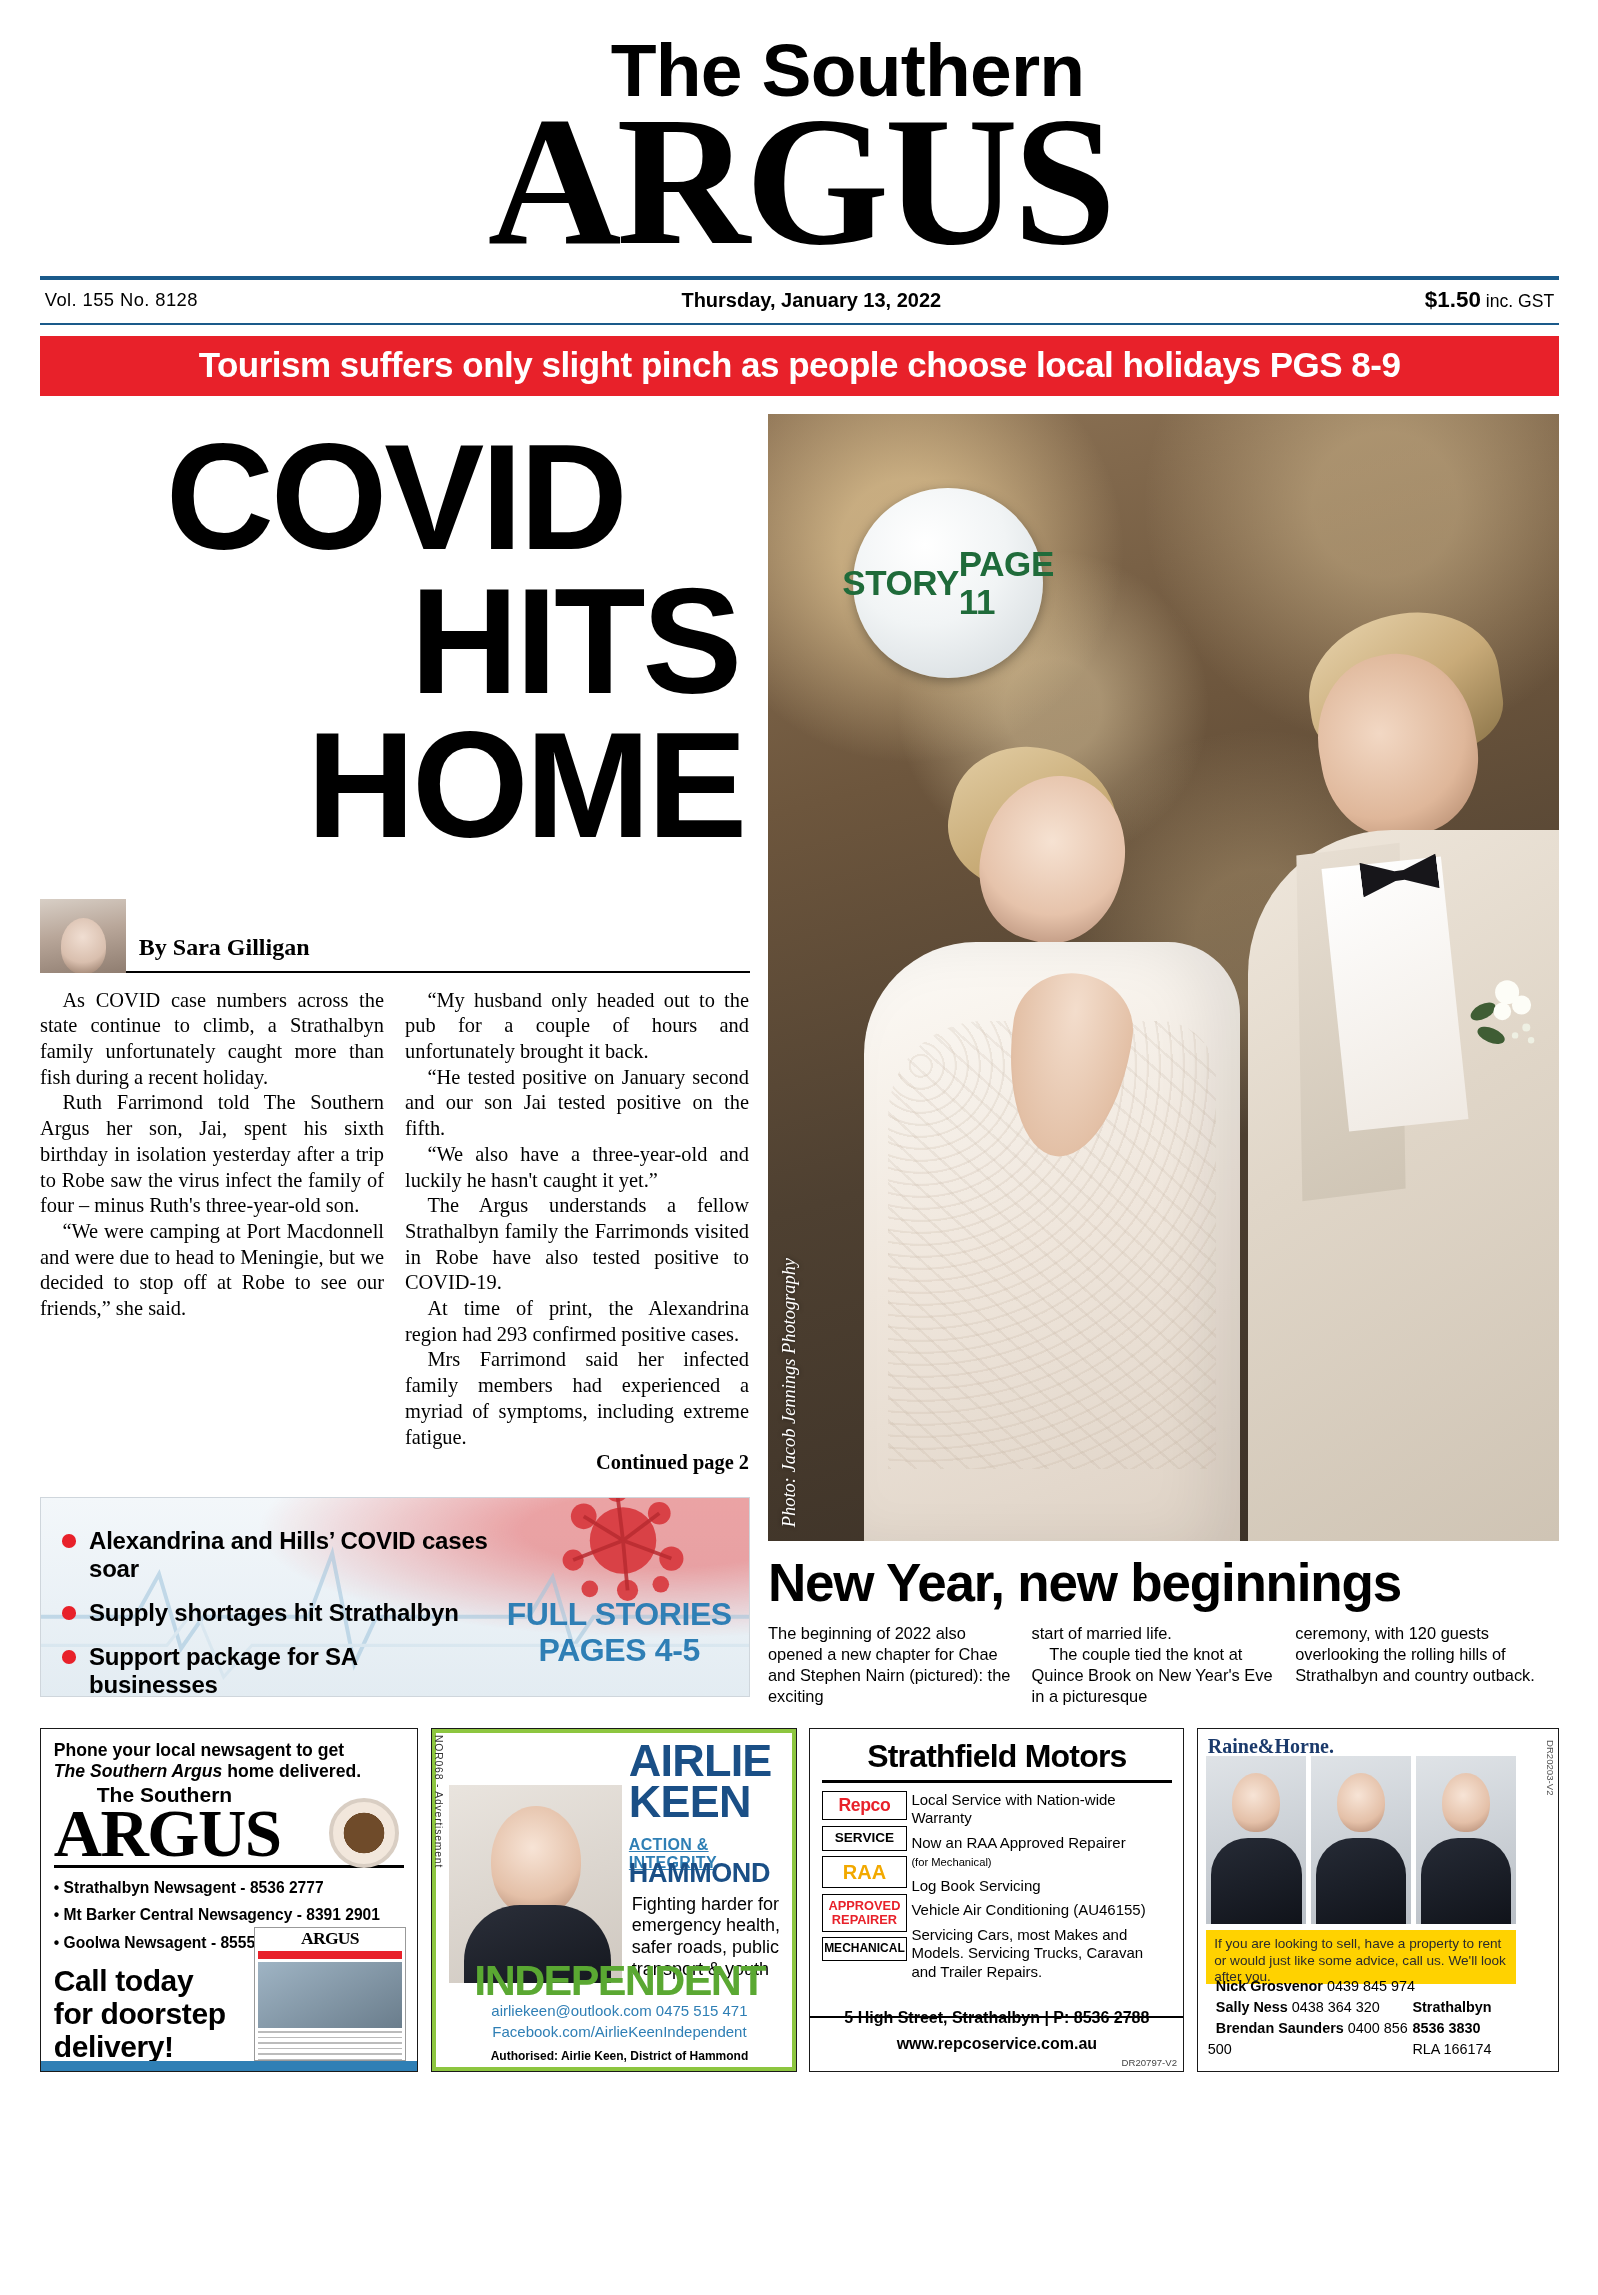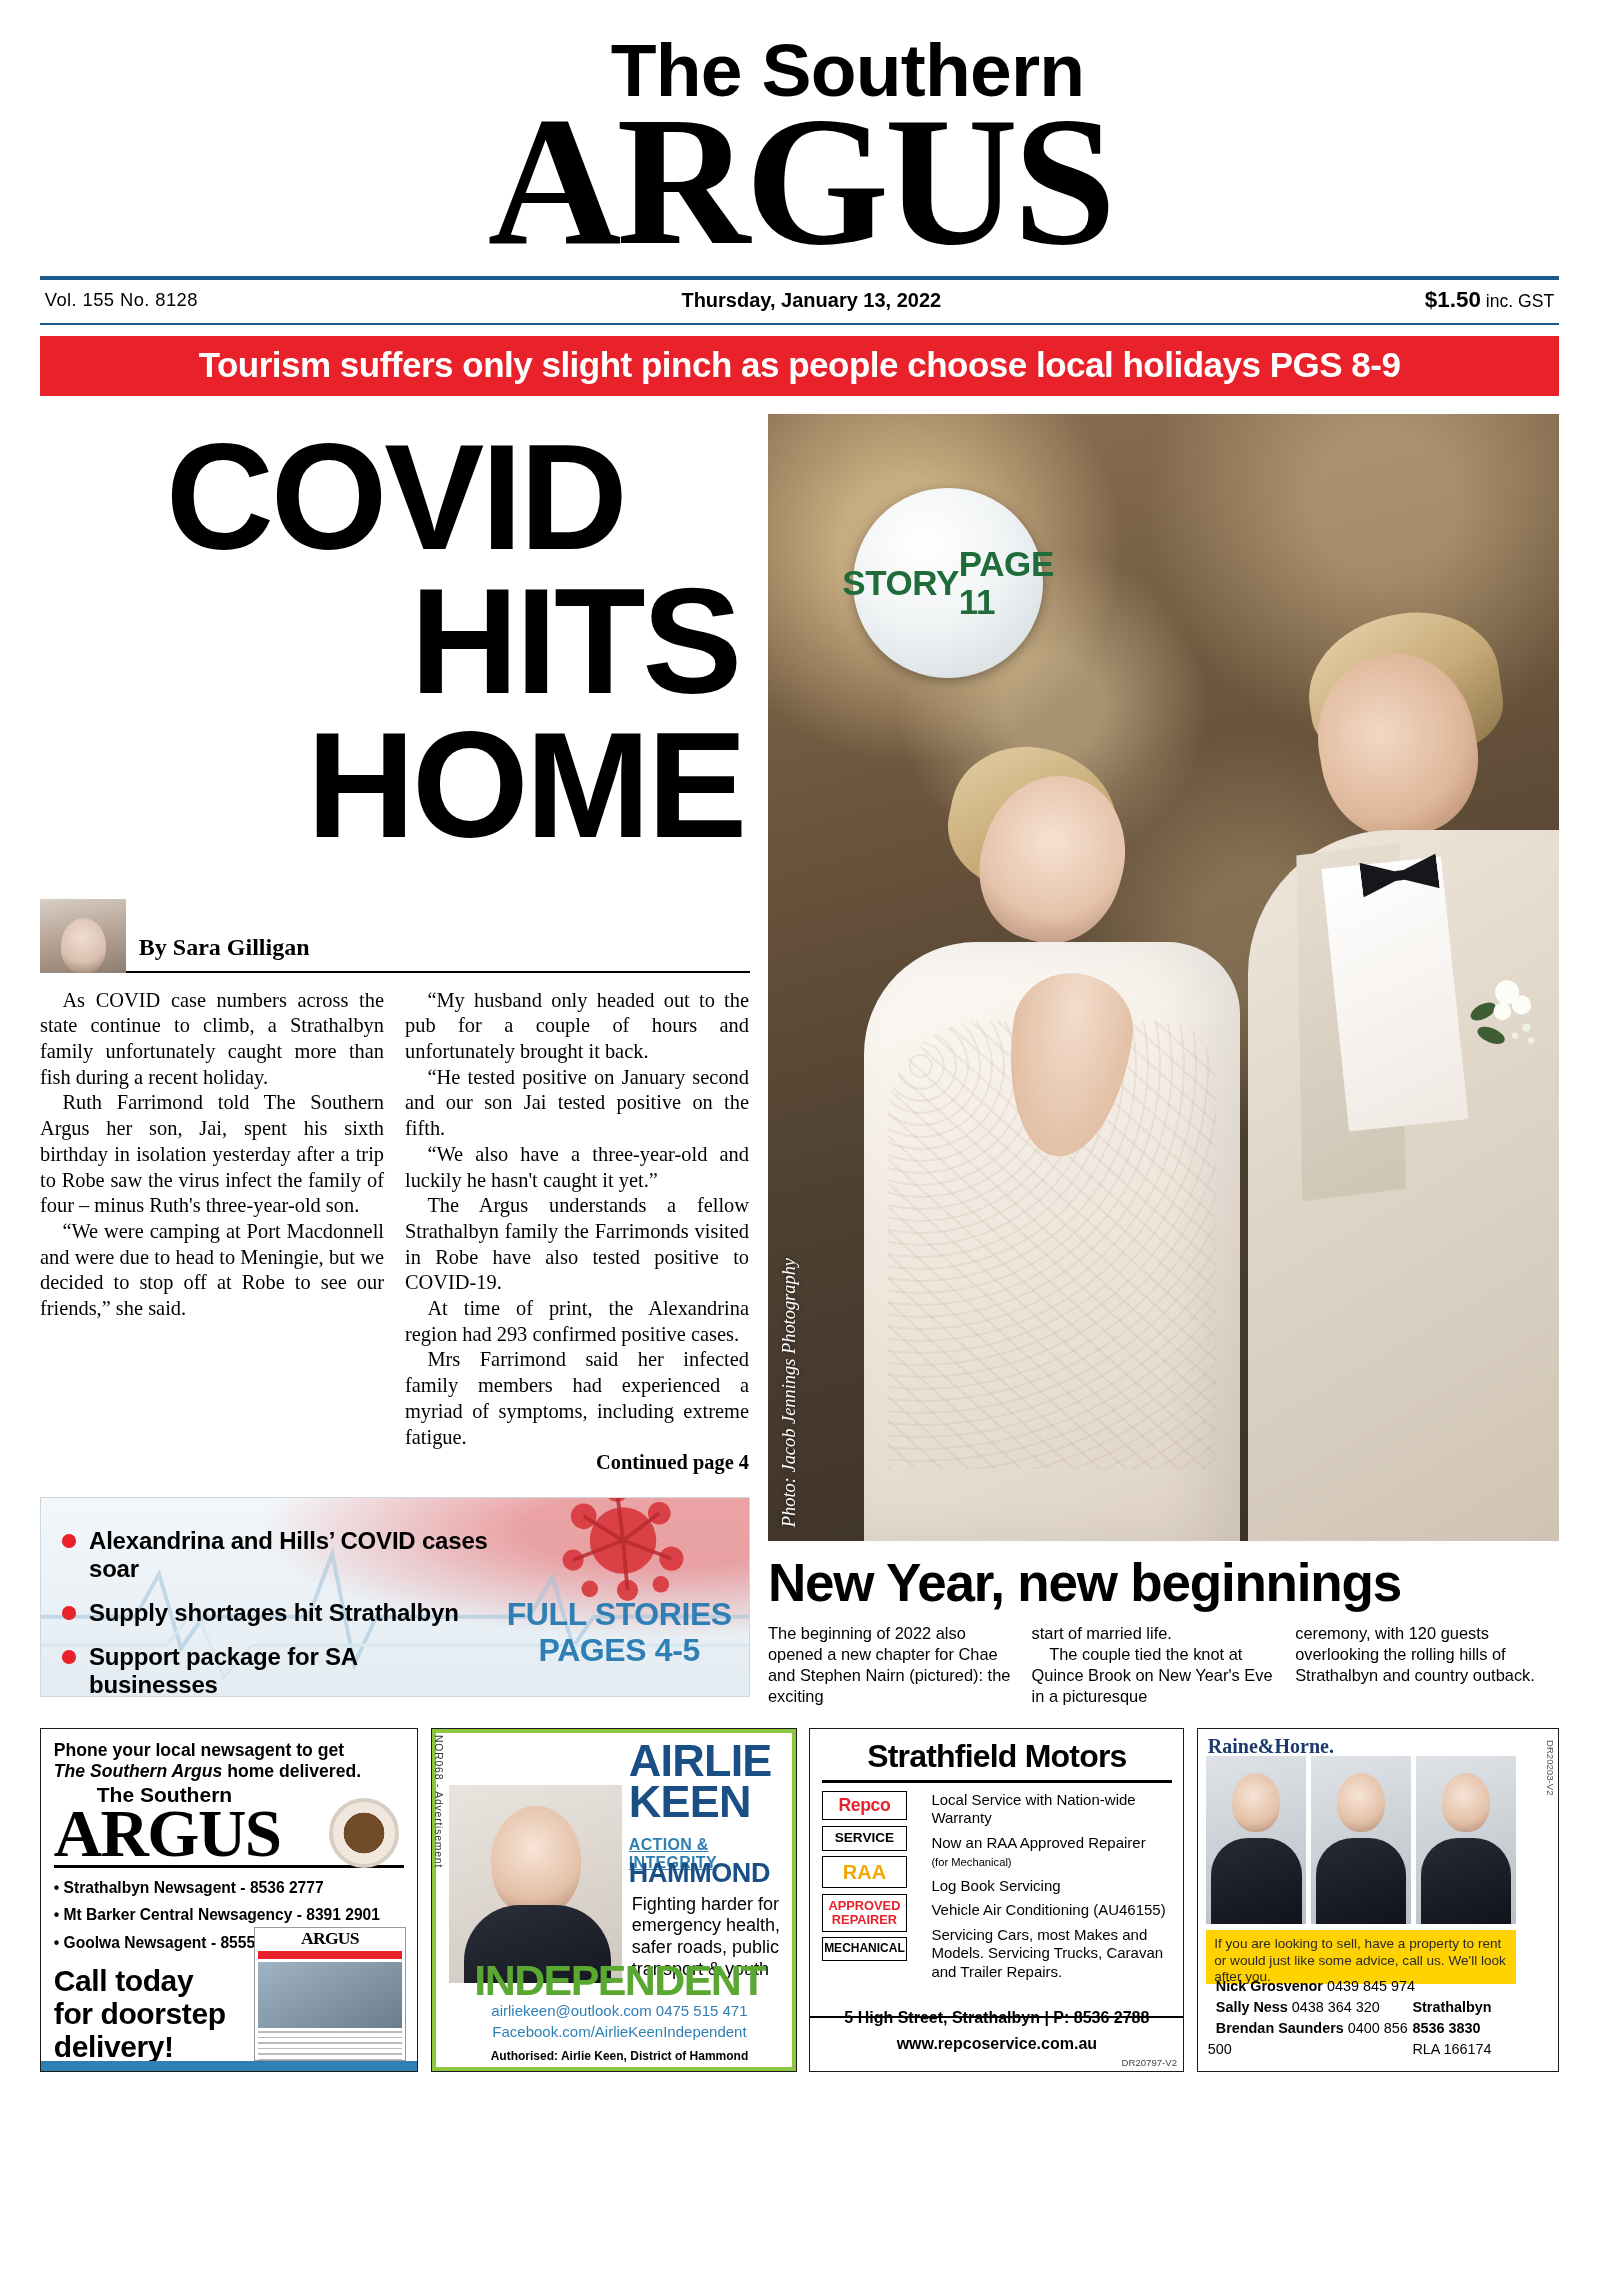--- a/index.html
+++ b/index.html
@@ -361,21 +361,21 @@
     font-family:"Liberation Sans", sans-serif; font-weight:bold; font-size:12px;
   }
   .ad2 .a2green { position:absolute; left:0; top:0; width:100%; height:100%; border:4.8px solid #8dc63f; pointer-events:none; }
 
   
   .ad3 .a3title {
     font-family:"Liberation Sans", sans-serif; font-weight:bold;
     font-size:32px; letter-spacing:-0.8px; text-align:center;
   }
   .ad3 .a3rule { height:2.4px; background:#000; margin:4.8px 0 8px; }
-  .ad3 .a3grid { display:flex; gap:24px;justify-content:flex-end; }
+  .ad3 .a3grid { display:flex; gap:4px;justify-content:flex-end; }
   .ad3 .a3left { width:107px; }
   .ad3 .a3badge {
     border:1.6px solid #000; margin-bottom:5.6px; text-align:center;
     font-family:"Liberation Sans", sans-serif; font-weight:bold;
     font-size:12px; line-height:1.1; padding:4px 1.6px;
   }
   .ad3 .a3badge.repco { background:#fff; font-size:17.6px; color:#e8212a; letter-spacing:-0.4px; }
   .ad3 .a3badge.svc { font-size:13.6px; }
   .ad3 .a3badge.raa { font-size:20px; color:#f2a900; background:#fff; }
   .ad3 .a3badge.app { color:#e8212a; font-size:12.8px; }
@@ -479,21 +479,21 @@
           <p>Ruth Farrimond told The Southern Argus her son, Jai, spent his sixth birthday in isolation yesterday after a trip to Robe saw the virus infect the family of four – minus Ruth's three-year-old son.</p>
           <p>“We were camping at Port Macdonnell and were due to head to Meningie, but we decided to stop off at Robe to see our friends,” she said.</p>
         </div>
         <div class="bcol">
           <p>“My husband only headed out to the pub for a couple of hours and unfortunately brought it back.</p>
           <p>“He tested positive on January second and our son Jai tested positive on the fifth.</p>
           <p>“We also have a three-year-old and luckily he hasn't caught it yet.”</p>
           <p>The Argus understands a fellow Strathalbyn family the Farrimonds visited in Robe have also tested positive to COVID-19.</p>
           <p>At time of print, the Alexandrina region had 293 confirmed positive cases.</p>
           <p>Mrs Farrimond said her infected family members had experienced a myriad of symptoms, including extreme fatigue.</p>
-          <p class="cont noind">Continued page 4</p>
+          <p class="cont noind">Continued page 2</p>
         </div>
       </div>
 
       <div class="promo">
         <svg class="promo-ecg" viewBox="0 0 900 250" preserveAspectRatio="none">
           <path d="M0 150 L120 150 L150 96 L178 190 L206 150 L340 150 L370 70 L398 210 L426 150 L620 150 L650 100 L676 188 L702 150 L900 150" fill="none" stroke="#9fc4dc" stroke-width="5"></path>
           <path d="M0 186 L160 186 L196 140 L232 226 L268 186 L900 186" fill="none" stroke="#cfe1ec" stroke-width="4"></path>
         </svg>
         <svg class="virus" viewBox="0 0 200 180">
           <g fill="#d8373c" opacity="0.9">

